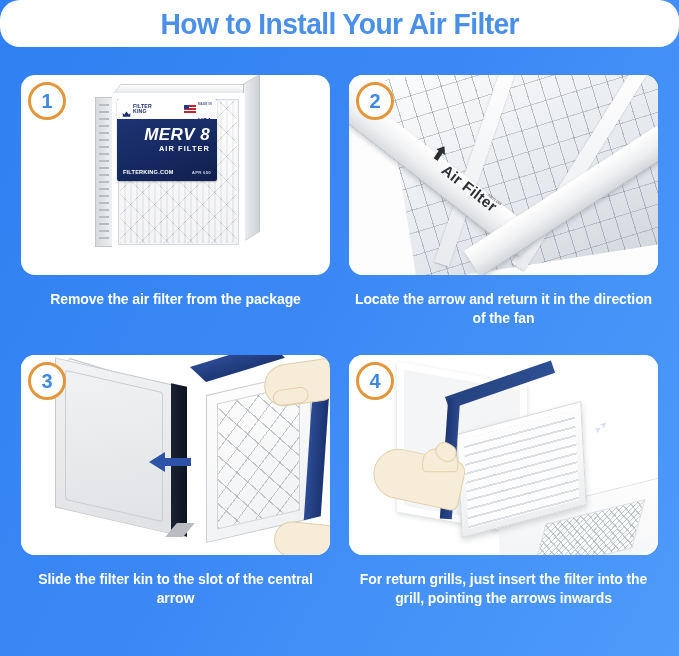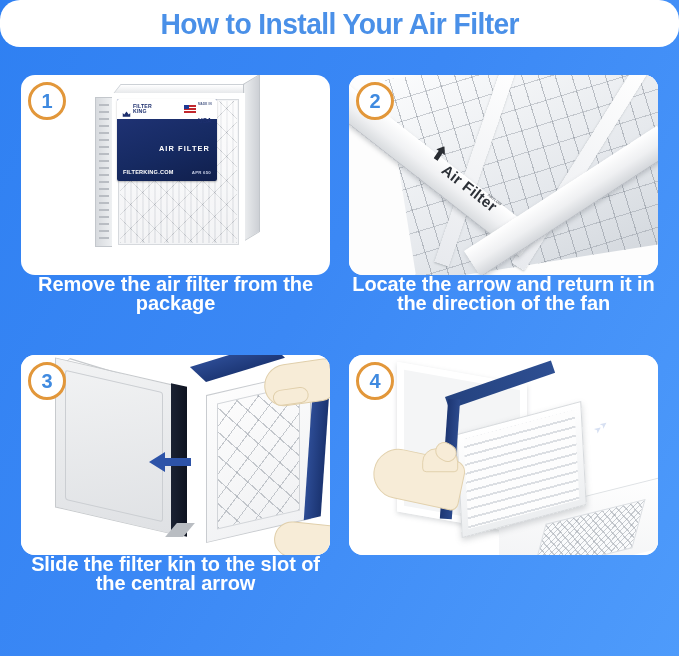--- a/index.html
+++ b/index.html
@@ -79,25 +79,25 @@
     box-sizing: border-box;
     display: flex;
     align-items: center;
     justify-content: center;
     color: #3f8ae0;
     font-size: 20px;
     font-weight: bold;
     z-index: 40;
   }
   .caption {
-    margin-top: 0;
+    margin-top: 15px;
     width: 309px;
     text-align: center;
     color: #ffffff;
-    font-size: 20px;
+    font-size: 14px;
     font-weight: bold;
     line-height: 19px;
     letter-spacing: -0.1px;
   }
 
   .art { position: absolute; inset: 0; }
 
   
   .f1-wrap { position: absolute; left: 74px; top: 18px; width: 168px; height: 164px; }
   .f1-side {
@@ -410,20 +410,21 @@
                   </span>
                 </div>
                 <div class="f1-usa">
                   <span class="f1-flag"></span>
                   <span>
                     <span class="f1-usa-sub">MADE IN</span><br>
                     <span class="f1-usa-txt">USA</span>
                   </span>
                 </div>
               </div>
+              <div class="f1-merv">MERV 8</div>
               <div class="f1-sub">AIR FILTER</div>
               <div class="f1-foot">
                 <span class="f1-site">FILTERKING.COM</span>
                 <span class="f1-apr">APR 650</span>
               </div>
             </div>
           </div>
         </div>
       </div>
       <div class="caption">Remove the air filter from the package</div>
@@ -493,16 +494,17 @@
           <div class="f4-ceiling-vent"></div>
           <div class="f4-grill"></div>
           <div class="f4-filter-edge">
             <span class="f4-filter-arrows">➤➤</span>
           </div>
           <div class="f4-filter-side"></div>
           <div class="f4-hand"></div>
           <div class="f4-thumb"></div>
         </div>
       </div>
+      <div class="caption">For return grills, just insert the filter into the grill, pointing the arrows inwards</div>
     </div>
 
   </div>
 </div>
 
 </body></html>

